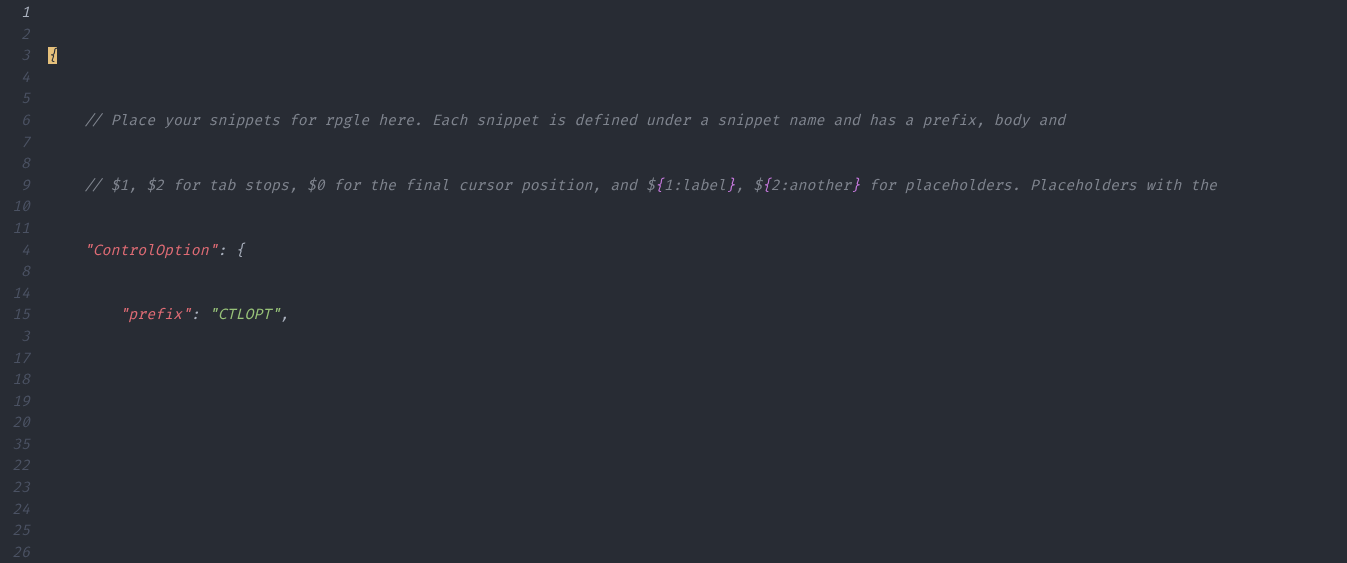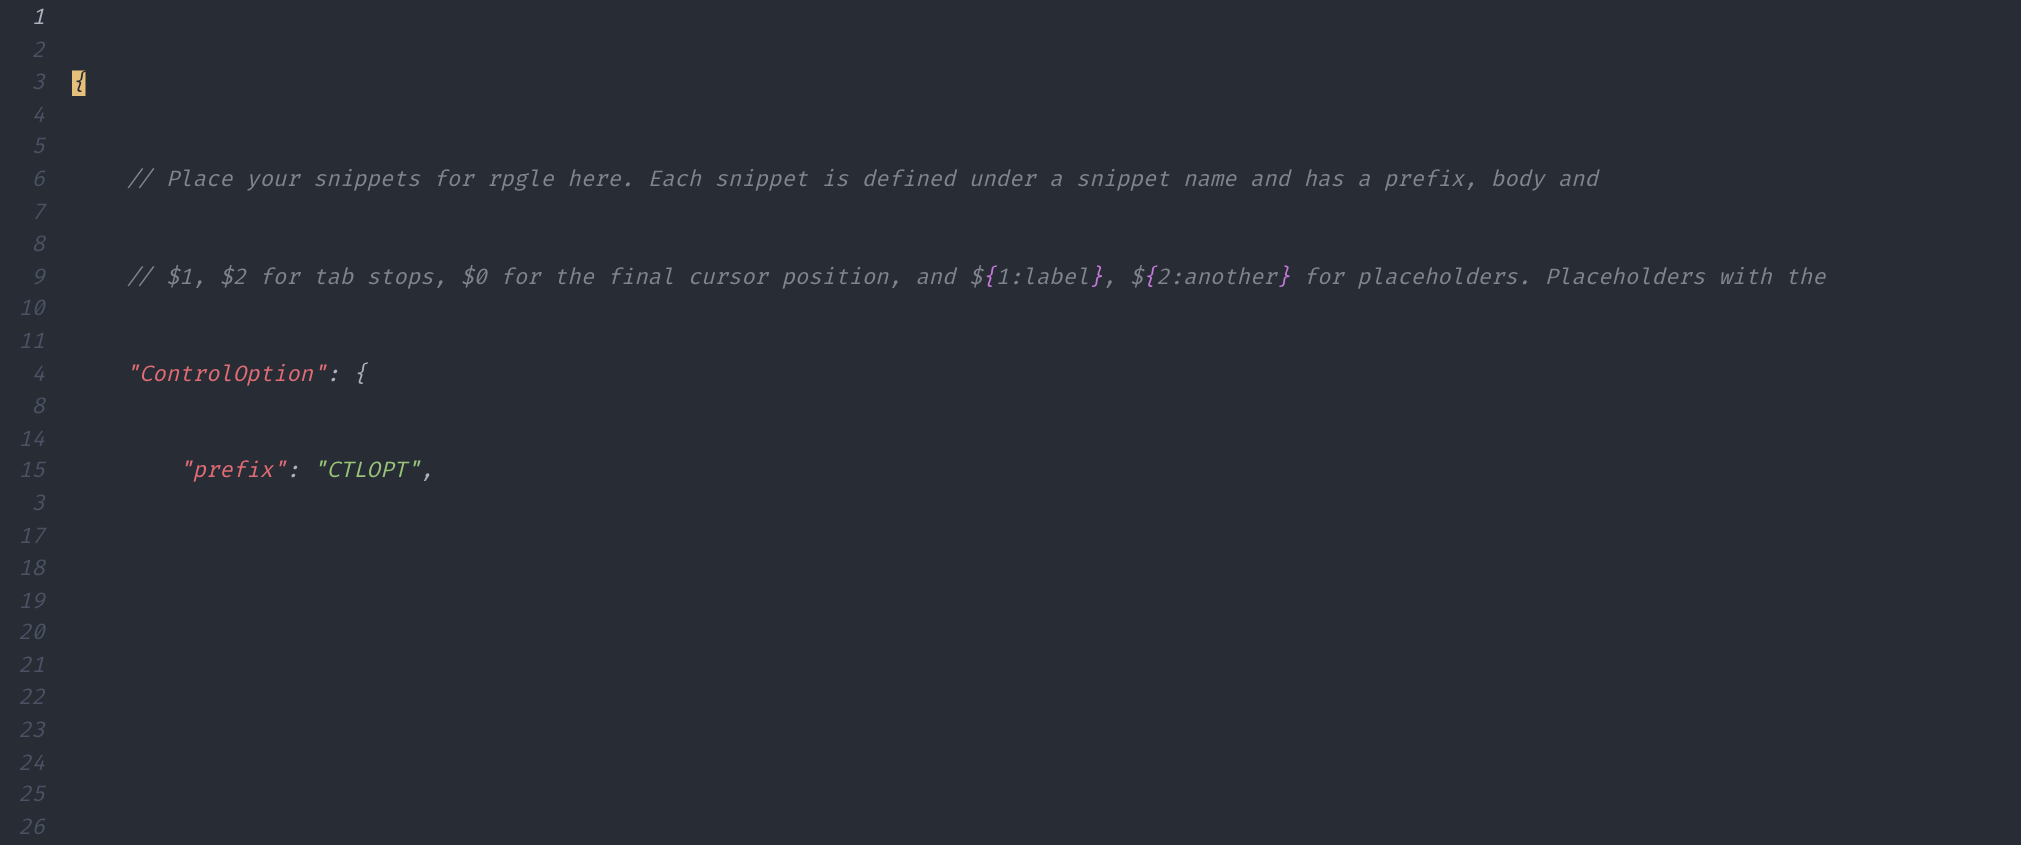--- a/index.html
+++ b/index.html
@@ -71,21 +71,21 @@
       <div>11</div>
       <div>4</div>
       <div>8</div>
       <div>14</div>
       <div>15</div>
       <div>3</div>
       <div>17</div>
       <div>18</div>
       <div>19</div>
       <div>20</div>
-      <div>21</div>
+      <div>35</div>
       <div>22</div>
       <div>23</div>
       <div>24</div>
       <div>25</div>
       <div>26</div>
     </div>
   <div class="code">
     <span class="line"><span class="cursor-sel">{</span></span>
     <span class="line">    <span class="comment">// Place your snippets for rpgle here. Each snippet is defined under a snippet name and has a prefix, body and</span></span>
     <span class="line">    <span class="comment"><span>// $1, $2 for tab stops, $0 for the final cursor position, and $</span><span class="placeholder-brace">{</span><span>1:label</span><span class="placeholder-brace">}</span><span>, $</span><span class="placeholder-brace">{</span><span>2:another</span><span class="placeholder-brace">}</span><span> for placeholders. Placeholders with the </span></span></span>

